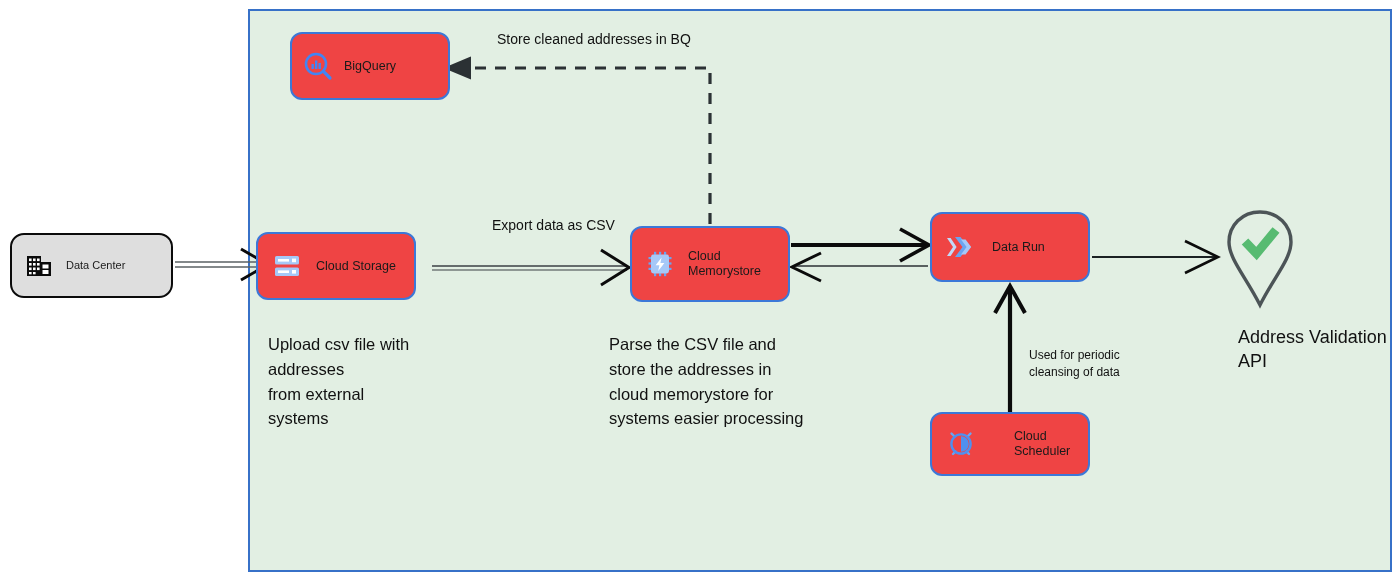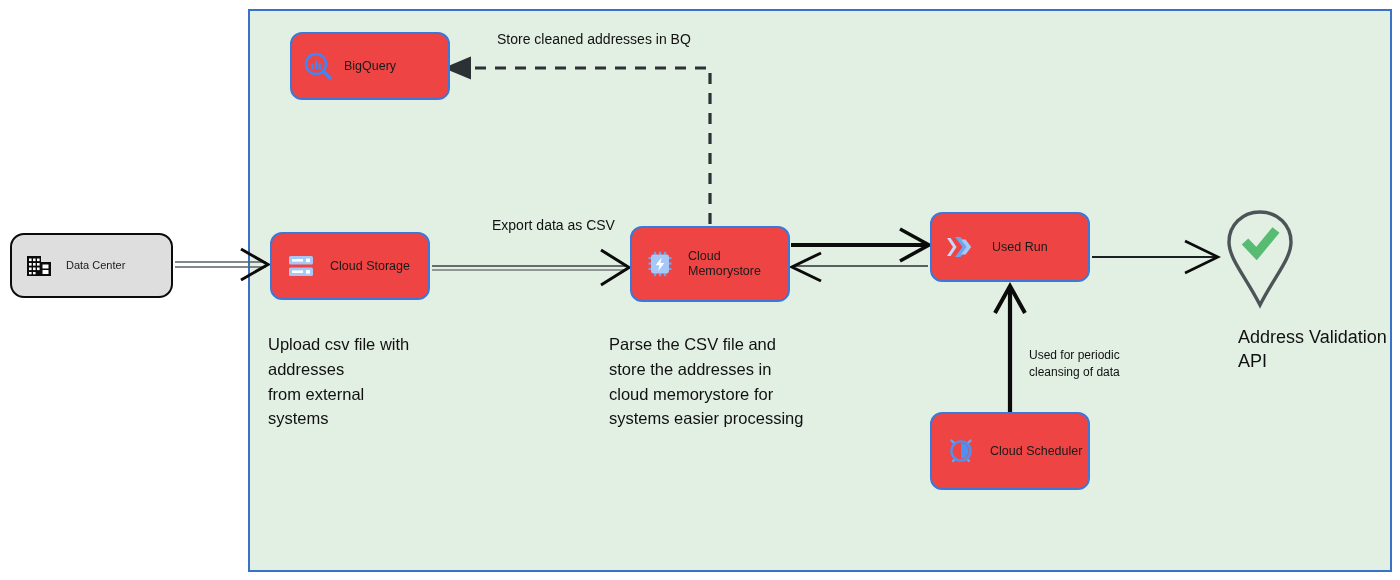--- a/index.html
+++ b/index.html
@@ -38,24 +38,24 @@
     white-space:pre-line;
   }
 
   .node-datacenter{
     left:10px;top:233px;width:163px;height:65px;
     background:#dedede;border:2px solid #0b0b0b;border-radius:14px;
   }
   .node-datacenter .lbl{font-size:11px;}
 
   .node-bigquery{left:290px;top:32px;width:160px;height:68px;}
-  .node-storage{left:270px;top:232px;width:160px;height:68px;}
+  .node-storage{left:256px;top:232px;width:160px;height:68px;}
   .node-memorystore{left:630px;top:226px;width:160px;height:76px;}
   .node-cloudrun{left:930px;top:212px;width:160px;height:70px;}
-  .node-scheduler{left:930px;top:412px;width:160px;height:78px;}
+  .node-scheduler{left:930px;top:412px;width:160px;height:64px;gap:24px;}
 
   
   .note{
     font-size:16.5px;color:#111;line-height:1.5;white-space:pre-line;
   }
   .edge-label{font-size:14px;color:#111;white-space:nowrap;}
   .pin-label{font-size:18px;color:#111;line-height:1.35;white-space:pre-line;}
 
   svg{overflow:visible;}
 </style>
@@ -186,21 +186,21 @@
   </div>
 
   <div class="abs node node-cloudrun">
     <span class="ico" style="width:60px;">
       <svg width="38" height="30" viewBox="0 0 38 30" aria-hidden="true">
         <path d="M4 6 L10 15 L4 24 L7.6 24 L13.6 15 L7.6 6 Z" fill="#c3d9f8"></path>
         <path d="M12 5 L19.5 15 L12 25 L17.5 25 L25 15 L17.5 5 Z" fill="#6ba4f0"></path>
         <path d="M18 7.5 L23.6 15 L18 22.5 L22.6 22.5 L28.2 15 L22.6 7.5 Z" fill="#a6c8f7"></path>
       </svg>
     </span>
-    <span class="lbl">Used Run</span>
+    <span class="lbl">Data Run</span>
   </div>
 
   <div class="abs node node-scheduler">
     <span class="ico" style="width:58px;">
       <svg width="32" height="32" viewBox="0 0 32 32" aria-hidden="true">
         <g stroke="#6ba4f0" stroke-width="2.4" fill="none" stroke-linecap="round">
           <line x1="6.5" y1="5.5" x2="9.5" y2="8.5"></line>
           <line x1="25.5" y1="5.5" x2="22.5" y2="8.5"></line>
           <line x1="8" y1="26" x2="10.5" y2="23.5"></line>
           <line x1="24" y1="26" x2="21.5" y2="23.5"></line>

